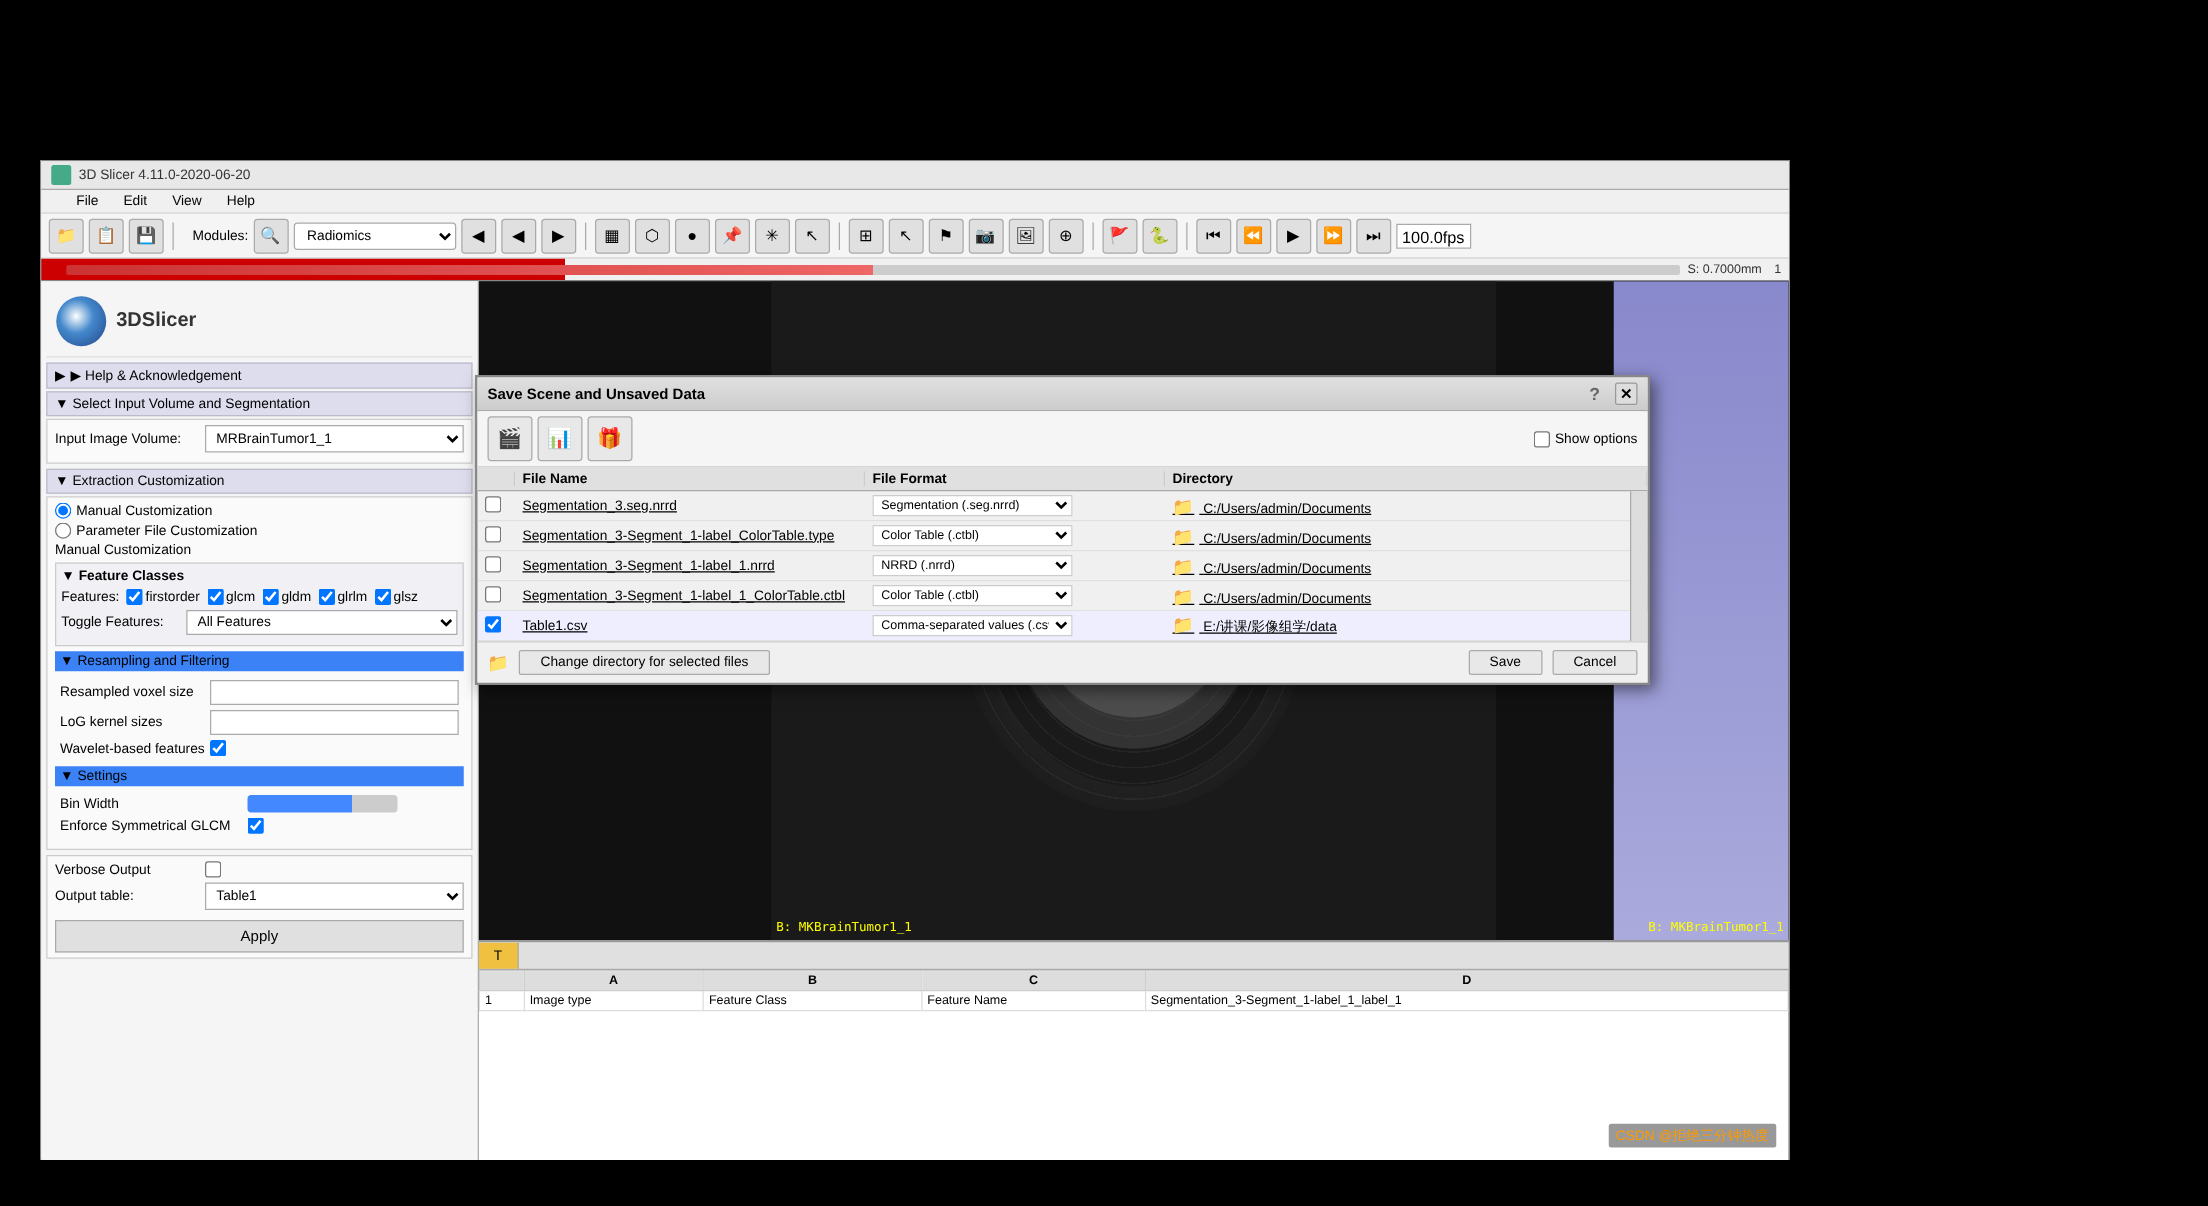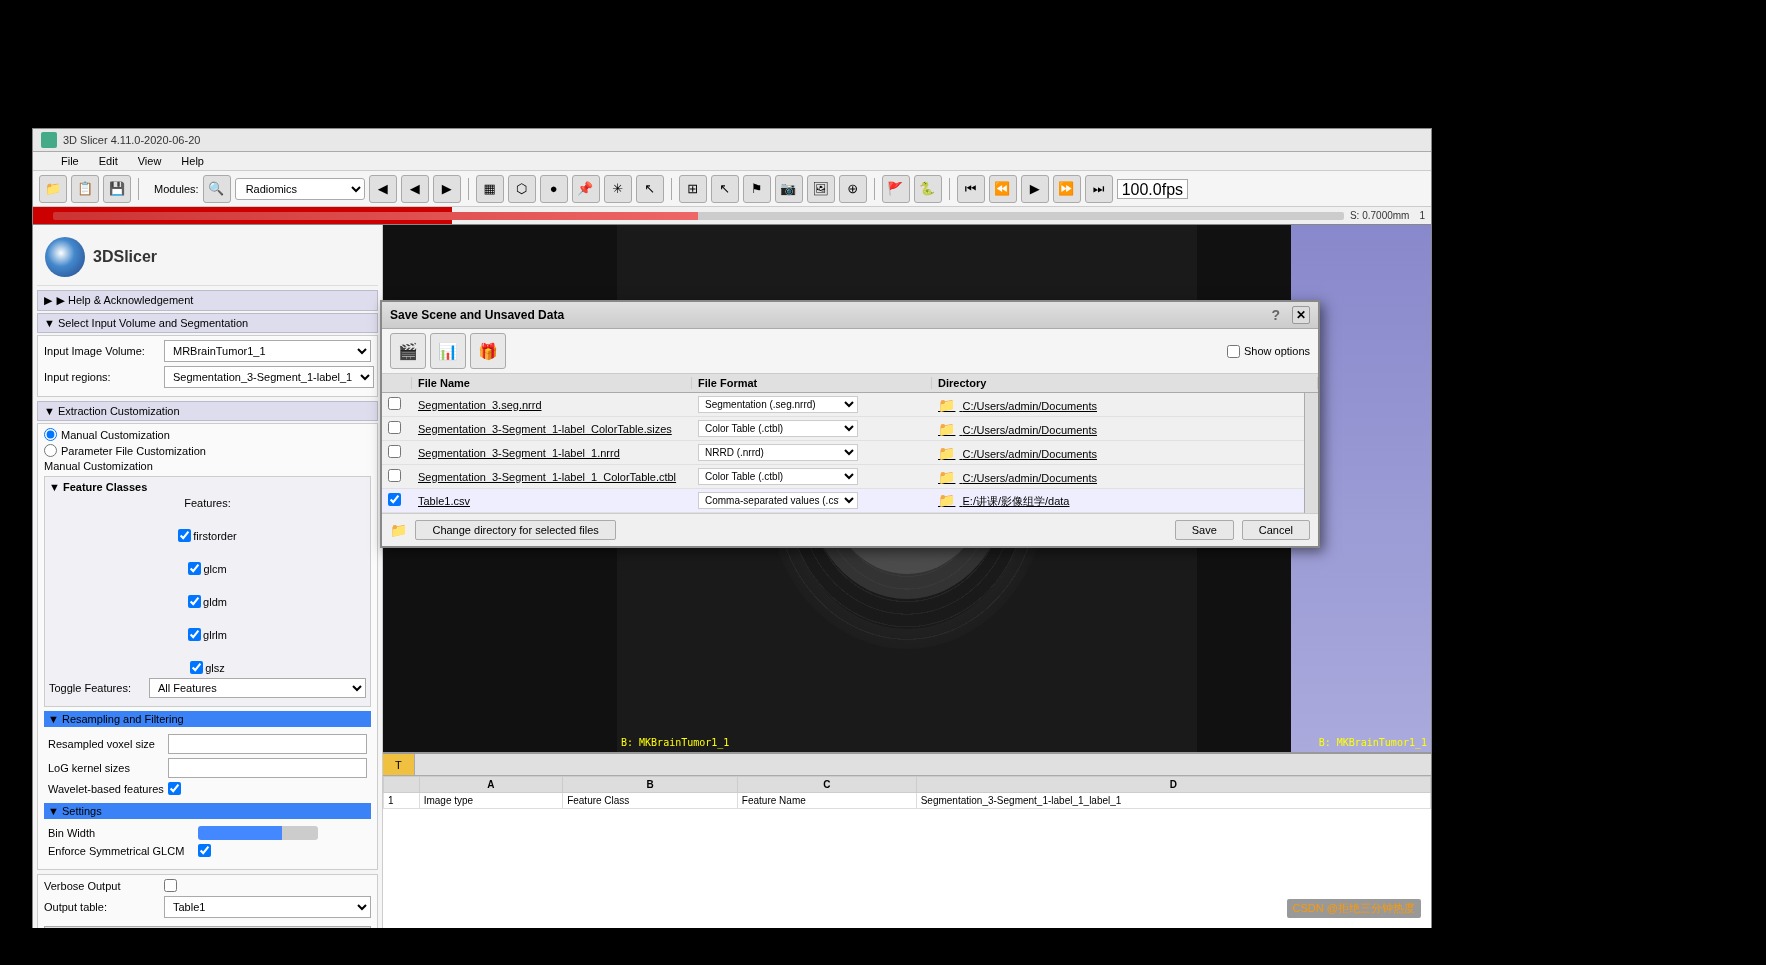--- a/index.html
+++ b/index.html
@@ -168,21 +168,21 @@
       background: #f0f0f5;
       padding: 4px;
       margin-bottom: 4px;
     }
     .feature-classes-header {
       font-size: 11px;
       font-weight: bold;
       margin-bottom: 4px;
       cursor: pointer;
     }
-    .features-row { display: flex; align-items: center; flex-wrap: wrap; gap: 20px; font-size: 11px; margin-bottom: 4px; flex-direction: column; }
+    .features-row { display: flex; align-items: center; flex-wrap: wrap; gap: 6px; font-size: 11px; margin-bottom: 4px; }
     .checkbox-item { display: flex; align-items: center; gap: 2px; }
 
     .toggle-row { display: flex; align-items: center; margin-bottom: 4px; font-size: 11px; }
     .toggle-label { width: 100px; }
     .toggle-select {
       flex: 1;
       height: 20px;
       border: 1px solid #aaa;
       background: #fff;
       font-size: 11px;
@@ -502,21 +502,21 @@
     <div class="toolbar-btn">⊕</div>
     <div class="toolbar-separator"></div>
     <div class="toolbar-btn">🚩</div>
     <div class="toolbar-btn">🐍</div>
     <div class="toolbar-separator"></div>
     <div class="toolbar-btn">⏮</div>
     <div class="toolbar-btn">⏪</div>
     <div class="toolbar-btn">▶</div>
     <div class="toolbar-btn">⏩</div>
     <div class="toolbar-btn">⏭</div>
-    <div style="font-size:16px; padding: 0 4px; border: 1px solid #aaa; background:#fff; height:20px; line-height:20px;">100.0fps</div>
+    <div style="font-size:13px; padding: 0 4px; border: 1px solid #aaa; background:#fff; height:20px; line-height:20px;">100.0fps</div>
   </div>
 
   <div class="slider-bar">
     <span style="color:#cc0000; font-weight:bold; font-size:11px;">R</span>
     <div class="slider-track"></div>
     <span style="font-size:10px; color:#333;">S: 0.7000mm</span>
     <span style="font-size:10px; color:#333; margin-left:4px;">1</span>
   </div>
 
   <div class="content-area">
@@ -534,26 +534,20 @@
       </div>
 
       <div class="section-header">
         <span>▼ Select Input Volume and Segmentation</span>
       </div>
       <div class="section-content">
         <div class="form-row">
           <span class="form-label">Input Image Volume:</span>
           <select class="form-select">
             <option>MRBrainTumor1_1</option>
-          </select>
-        </div>
-        <div class="form-row">
-          <span class="form-label">Input regions:</span>
-          <select class="form-select">
-            <option>Segmentation_3-Segment_1-label_1</option>
           </select>
         </div>
       </div>
 
       <div class="section-header">
         <span>▼ Extraction Customization</span>
       </div>
       <div class="section-content">
         <div class="radio-row">
           <input type="radio" name="customization" checked="" style="">
@@ -745,21 +739,21 @@
           </select>
         </div>
         <div>
           <span class="dir-icon">📁</span>
           <span>C:/Users/admin/Documents</span>
         </div>
       </div>
 
       <div class="dialog-row">
         <div><input type="checkbox" style=""></div>
-        <div>Segmentation_3-Segment_1-label_ColorTable.sizes</div>
+        <div>Segmentation_3-Segment_1-label_ColorTable.type</div>
         <div>
           <select class="file-format-select">
             <option>Color Table (.ctbl)</option>
           </select>
         </div>
         <div>
           <span class="dir-icon">📁</span>
           <span>C:/Users/admin/Documents</span>
         </div>
       </div>

